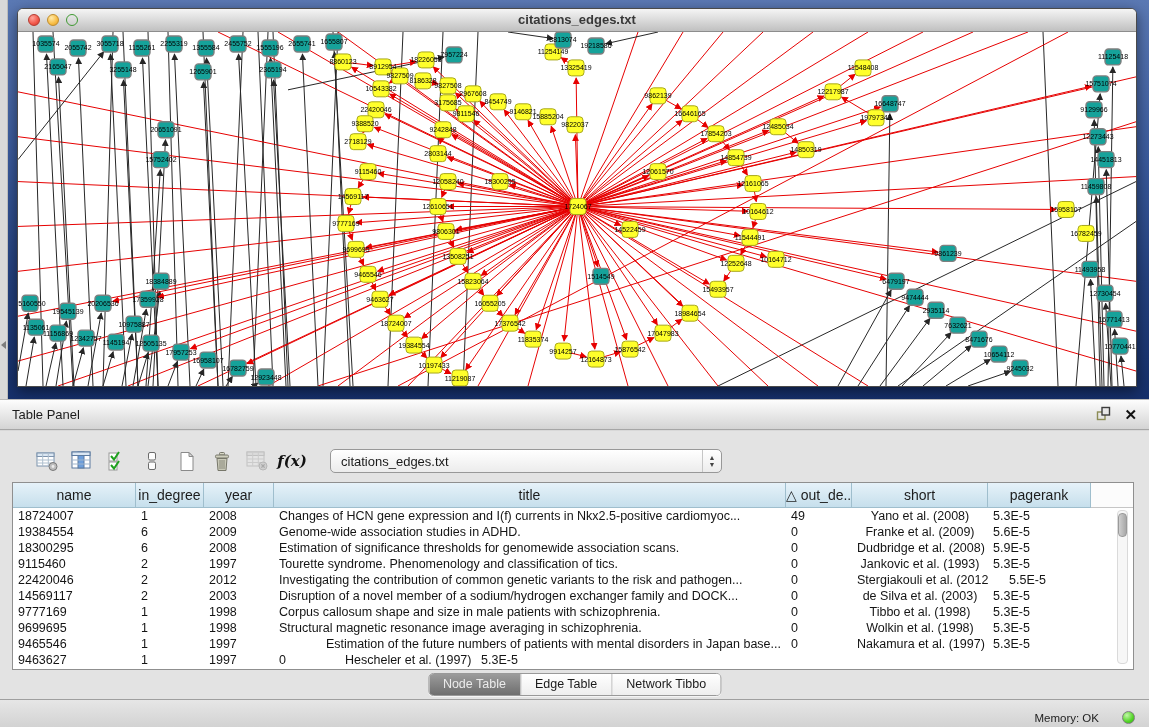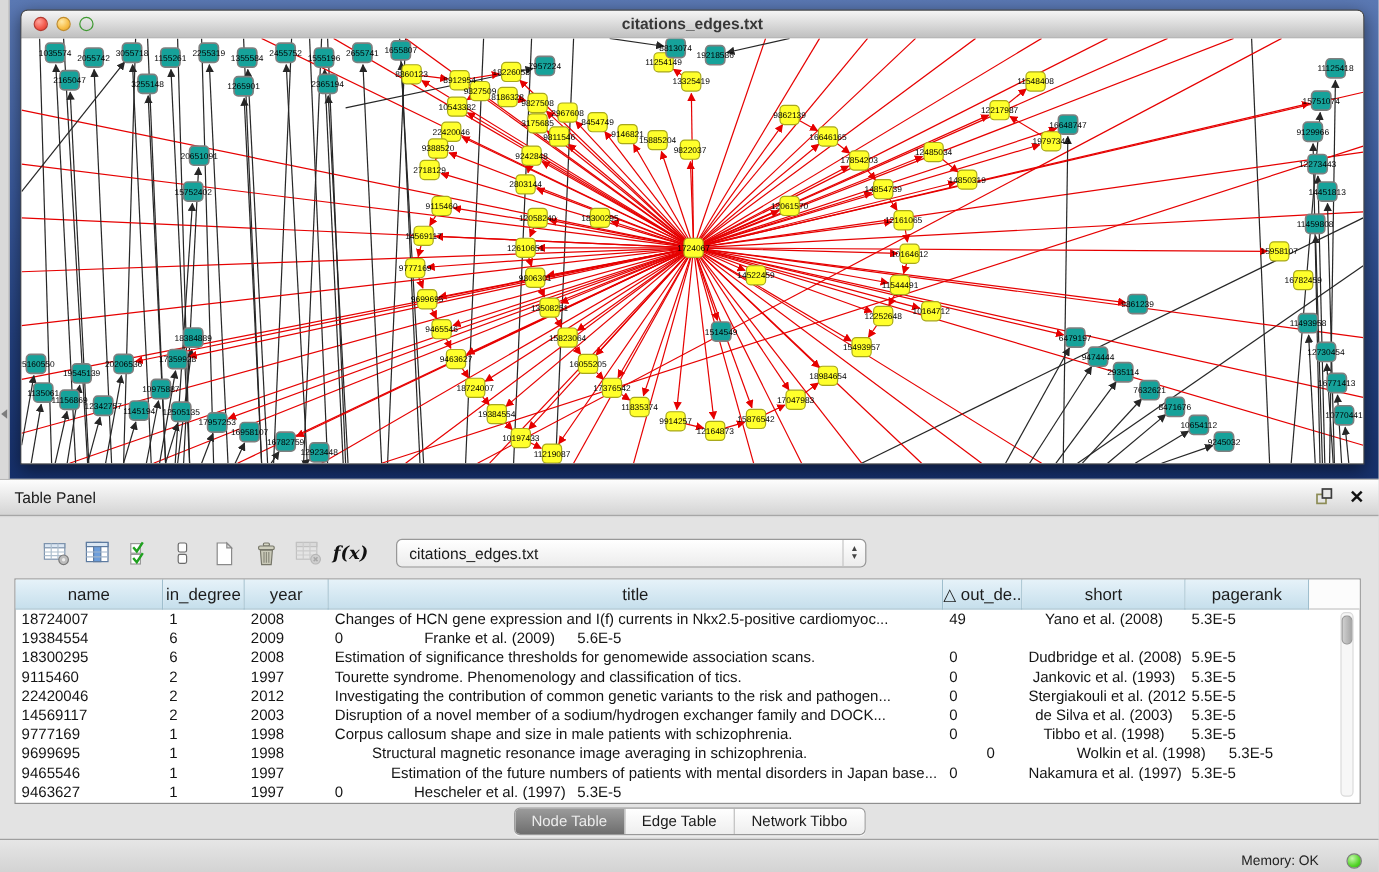--- a/index.html
+++ b/index.html
@@ -653,20 +653,21 @@
               <div class="tcell" style="width: 70px;">2008</div>
               <div class="tcell" style="width: 512px;">Changes of HCN gene expression and I(f) currents in Nkx2.5-positive cardiomyoc...</div>
               <div class="tcell" style="width: 66px;">49</div>
               <div class="tcell center" style="width: 136px;">Yano et al. (2008)</div>
               <div class="tcell" style="width: 103px;">5.3E-5</div>
             </div>
             <div class="trow">
               <div class="tcell" style="width: 123px;">19384554</div>
               <div class="tcell" style="width: 68px;">6</div>
               <div class="tcell" style="width: 70px;">2009</div>
+              <div class="tcell" style="width: 512px;">Genome-wide association studies in ADHD.</div>
               <div class="tcell" style="width: 66px;">0</div>
               <div class="tcell center" style="width: 136px;">Franke et al. (2009)</div>
               <div class="tcell" style="width: 103px;">5.6E-5</div>
             </div>
             <div class="trow">
               <div class="tcell" style="width: 123px;">18300295</div>
               <div class="tcell" style="width: 68px;">6</div>
               <div class="tcell" style="width: 70px;">2008</div>
               <div class="tcell" style="width: 512px;">Estimation of significance thresholds for genomewide association scans.</div>
               <div class="tcell" style="width: 66px;">0</div>
@@ -682,21 +683,21 @@
               <div class="tcell center" style="width: 136px;">Jankovic et al. (1993)</div>
               <div class="tcell" style="width: 103px;">5.3E-5</div>
             </div>
             <div class="trow">
               <div class="tcell" style="width: 123px;">22420046</div>
               <div class="tcell" style="width: 68px;">2</div>
               <div class="tcell" style="width: 70px;">2012</div>
               <div class="tcell" style="width: 512px;">Investigating the contribution of common genetic variants to the risk and pathogen...</div>
               <div class="tcell" style="width: 66px;">0</div>
               <div class="tcell center" style="width: 136px;">Stergiakouli et al. (2012)</div>
-              <div class="tcell" style="width: 103px;">5.5E-5</div>
+              <div class="tcell" style="width: 103px; margin-left: 16px;">5.5E-5</div>
             </div>
             <div class="trow">
               <div class="tcell" style="width: 123px;">14569117</div>
               <div class="tcell" style="width: 68px;">2</div>
               <div class="tcell" style="width: 70px;">2003</div>
               <div class="tcell" style="width: 512px;">Disruption of a novel member of a sodium/hydrogen exchanger family and DOCK...</div>
               <div class="tcell" style="width: 66px;">0</div>
               <div class="tcell center" style="width: 136px;">de Silva et al. (2003)</div>
               <div class="tcell" style="width: 103px;">5.3E-5</div>
             </div>
@@ -706,21 +707,21 @@
               <div class="tcell" style="width: 70px;">1998</div>
               <div class="tcell" style="width: 512px;">Corpus callosum shape and size in male patients with schizophrenia.</div>
               <div class="tcell" style="width: 66px;">0</div>
               <div class="tcell center" style="width: 136px;">Tibbo et al. (1998)</div>
               <div class="tcell" style="width: 103px;">5.3E-5</div>
             </div>
             <div class="trow">
               <div class="tcell" style="width: 123px;">9699695</div>
               <div class="tcell" style="width: 68px;">1</div>
               <div class="tcell" style="width: 70px;">1998</div>
-              <div class="tcell" style="width: 512px; margin-left: 31px;">Structural magnetic resonance image averaging in schizophrenia.</div>
+              <div class="tcell" style="width: 512px;">Structural magnetic resonance image averaging in schizophrenia.</div>
               <div class="tcell" style="width: 66px;">0</div>
               <div class="tcell center" style="width: 136px;">Wolkin et al. (1998)</div>
               <div class="tcell" style="width: 103px;">5.3E-5</div>
             </div>
             <div class="trow">
               <div class="tcell" style="width: 123px;">9465546</div>
               <div class="tcell" style="width: 68px;">1</div>
               <div class="tcell" style="width: 70px;">1997</div>
               <div class="tcell" style="width: 512px; text-align: right;">Estimation of the future numbers of patients with mental disorders in Japan base...</div>
               <div class="tcell" style="width: 66px;">0</div>

